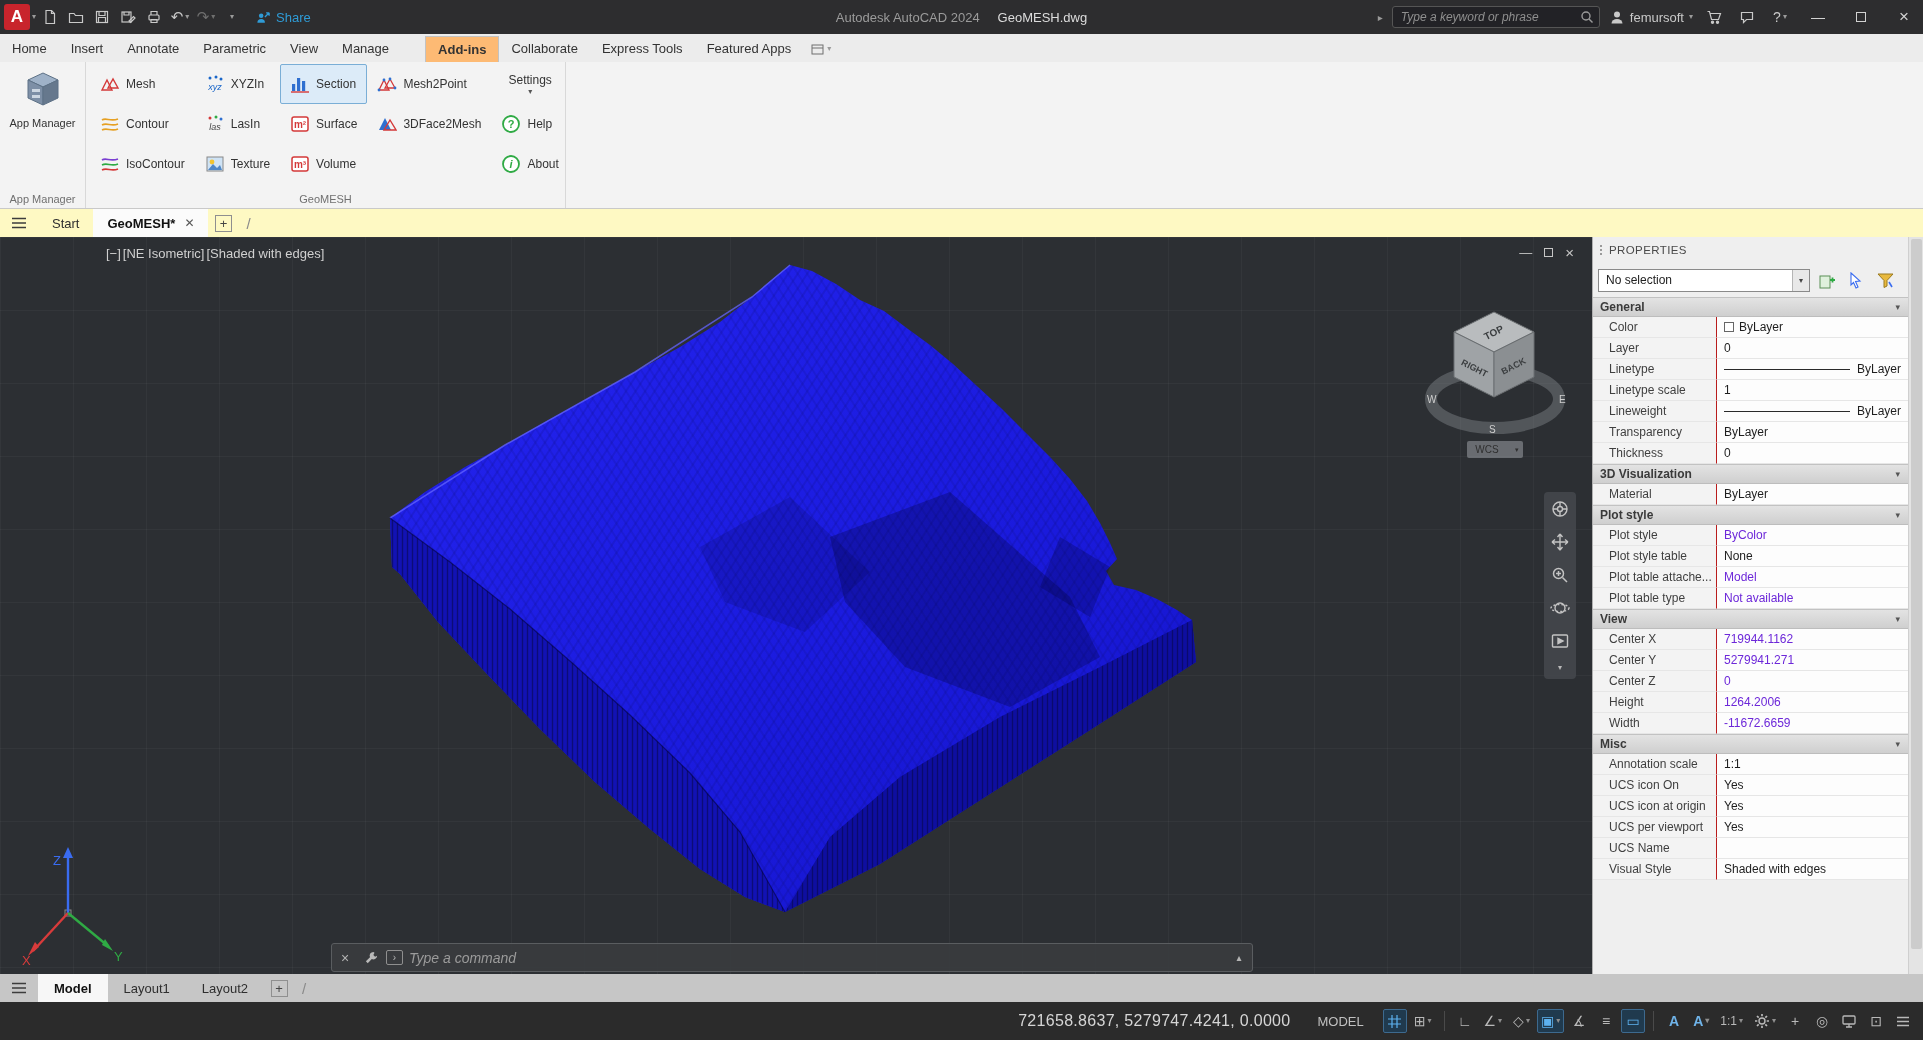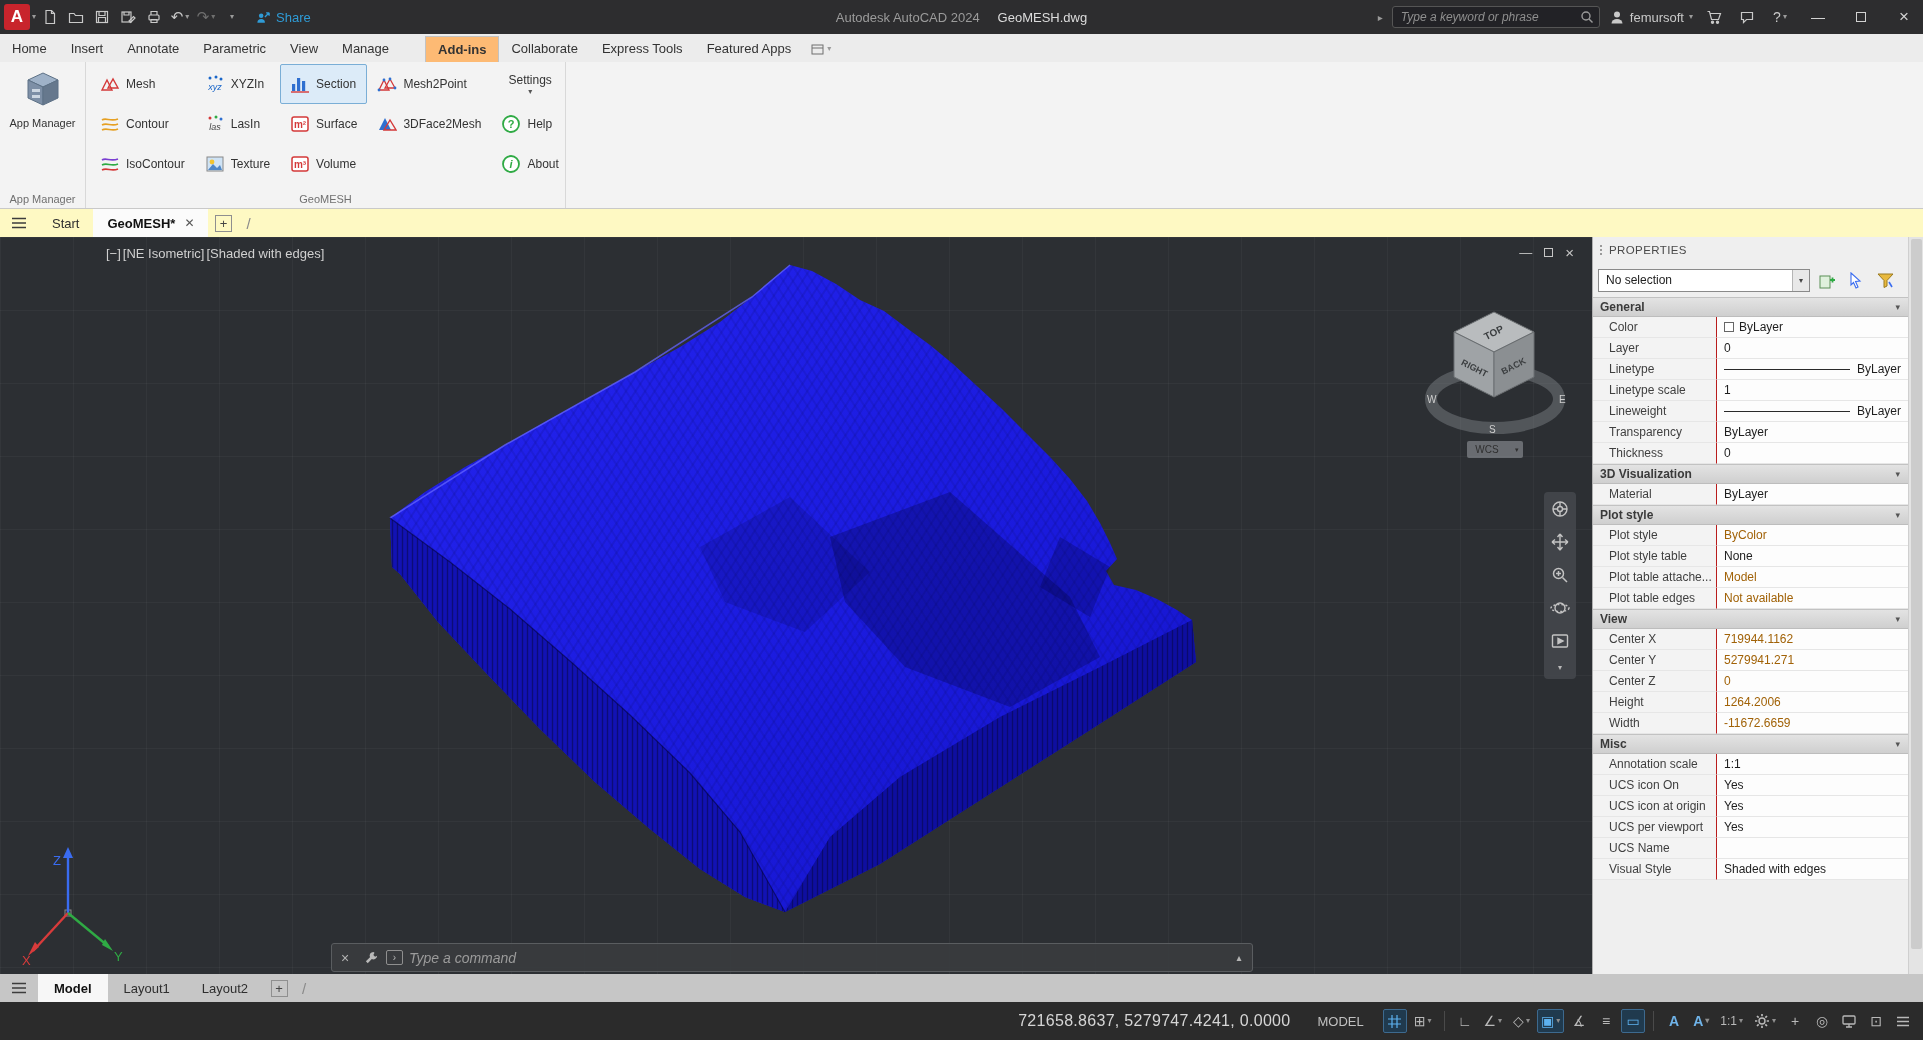--- a/index.html
+++ b/index.html
@@ -84,21 +84,21 @@
   .pal-selrow { height: 34px; display: flex; align-items: center; gap: 5px; padding: 0 5px; }
   .pal-select { flex: 1; max-width: 212px; height: 23px; background: #fff; border: 1px solid #8a8a8a; display: flex; align-items: center; }
   .pal-select .sel-txt { flex: 1; padding-left: 7px; color: #222; }
   .pal-select .sel-caret { width: 17px; height: 100%; background: #e8e8e8; border-left: 1px solid #b5b5b5; display: flex; align-items: center; justify-content: center; font-size: 8px; color: #444; }
   .pal-tool { width: 24px; height: 24px; display: flex; align-items: center; justify-content: center; }
   .psec { height: 20px; background: linear-gradient(#e3e3e3, #cfcfcf); border-top: 1px solid #c2c2c2; border-bottom: 1px solid #bdbdbd; display: flex; align-items: center; padding: 0 8px 0 7px; font-weight: bold; color: #3a3a3a; }
   .psec .chev { margin-left: auto; font-size: 9px; color: #555; font-weight: normal; }
   .prow { display: flex; height: 21px; }
   .plabel { width: 124px; padding-left: 16px; display: flex; align-items: center; background: #f3f3f3; border-right: 1px solid #b91c1c; border-bottom: 1px solid #e6e6e6; white-space: nowrap; overflow: hidden; }
   .pvalue { flex: 1; padding: 0 7px; display: flex; align-items: center; background: #fdfdfd; border-bottom: 1px solid #e6e6e6; color: #1e1e1e; white-space: nowrap; overflow: hidden; }
-  .pvalue.disabled { color: #a16207; }
+  .pvalue.disabled { color: #6d28d9; }
   .swatch { width: 10px; height: 10px; background: #fff; border: 1px solid #666; margin-right: 5px; flex: none; }
   .linesample { flex: 1; border-top: 1.5px solid #2a2a2a; margin-right: 7px; }
   .pal-scroll { position: absolute; top: 0; right: 0; width: 15px; height: 100%; background: #e4e4e4; border-left: 1px solid #cfcfcf; }
   .pal-thumb { position: absolute; top: 2px; left: 2px; width: 11px; height: 710px; background: #cccccc; border-radius: 2px; }
 
   
   .layoutbar { position: absolute; top: 974px; left: 0; right: 0; height: 28px; background: #c6c6c6; display: flex; align-items: stretch; font-size: 13px; color: #2e2e2e; }
   .lt-menu { width: 38px; display: flex; align-items: center; justify-content: center; }
   .ltab { display: flex; align-items: center; padding: 0 16px; }
   .ltab.active { background: #f7f7f7; font-weight: bold; color: #111; }
@@ -606,21 +606,21 @@
     </div>
     <div class="prow">
       <div class="plabel">Plot style table</div>
       <div class="pvalue">None</div>
     </div>
     <div class="prow">
       <div class="plabel">Plot table attache...</div>
       <div class="pvalue disabled">Model</div>
     </div>
     <div class="prow">
-      <div class="plabel">Plot table edges</div>
+      <div class="plabel">Plot table type</div>
       <div class="pvalue disabled">Not available</div>
     </div>
 
     <div class="psec">
       <span>View</span>
       <span class="chev">▾</span>
     </div>
     <div class="prow">
       <div class="plabel">Center X</div>
       <div class="pvalue disabled">719944.1162</div>

